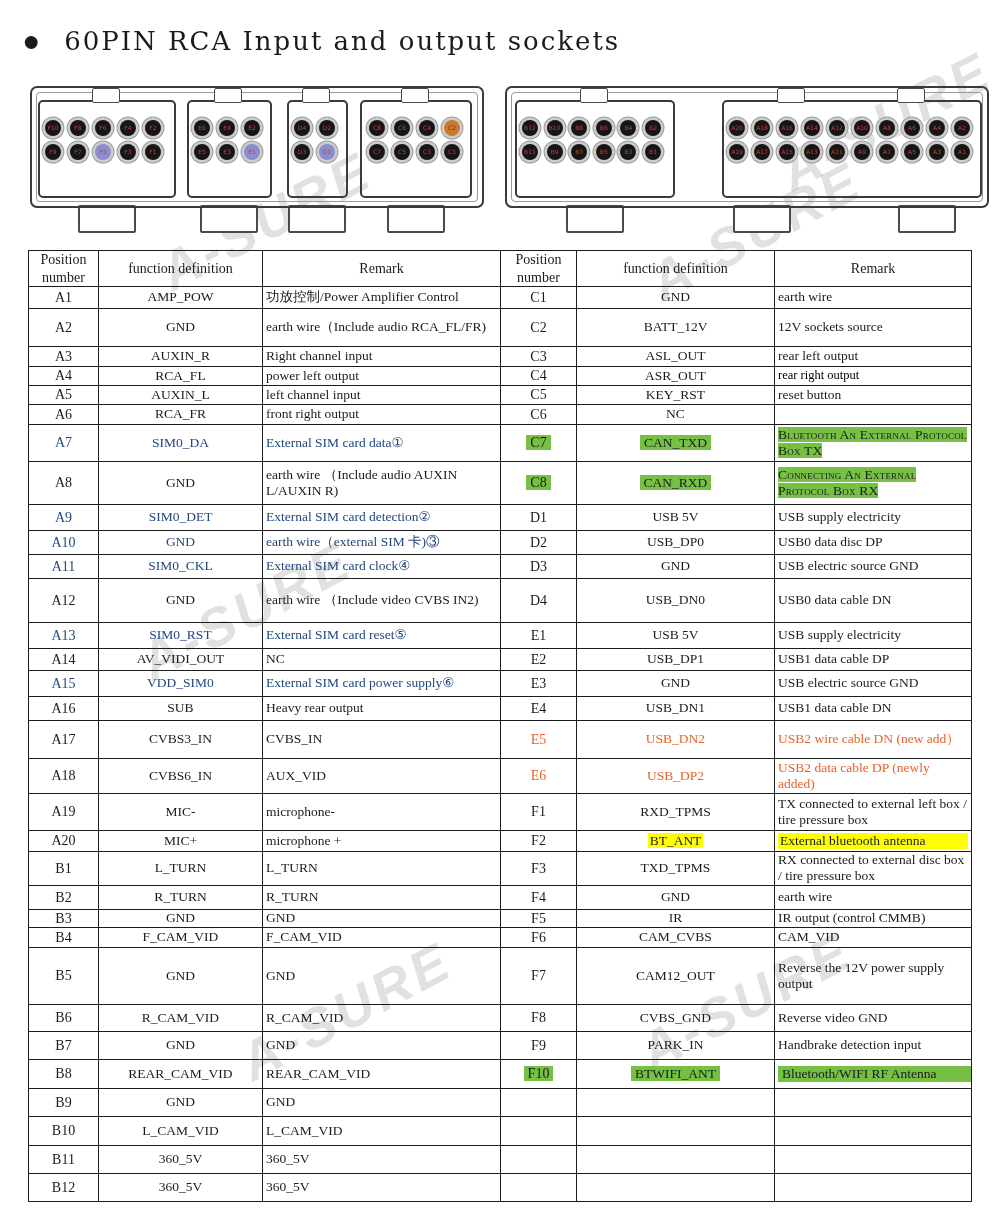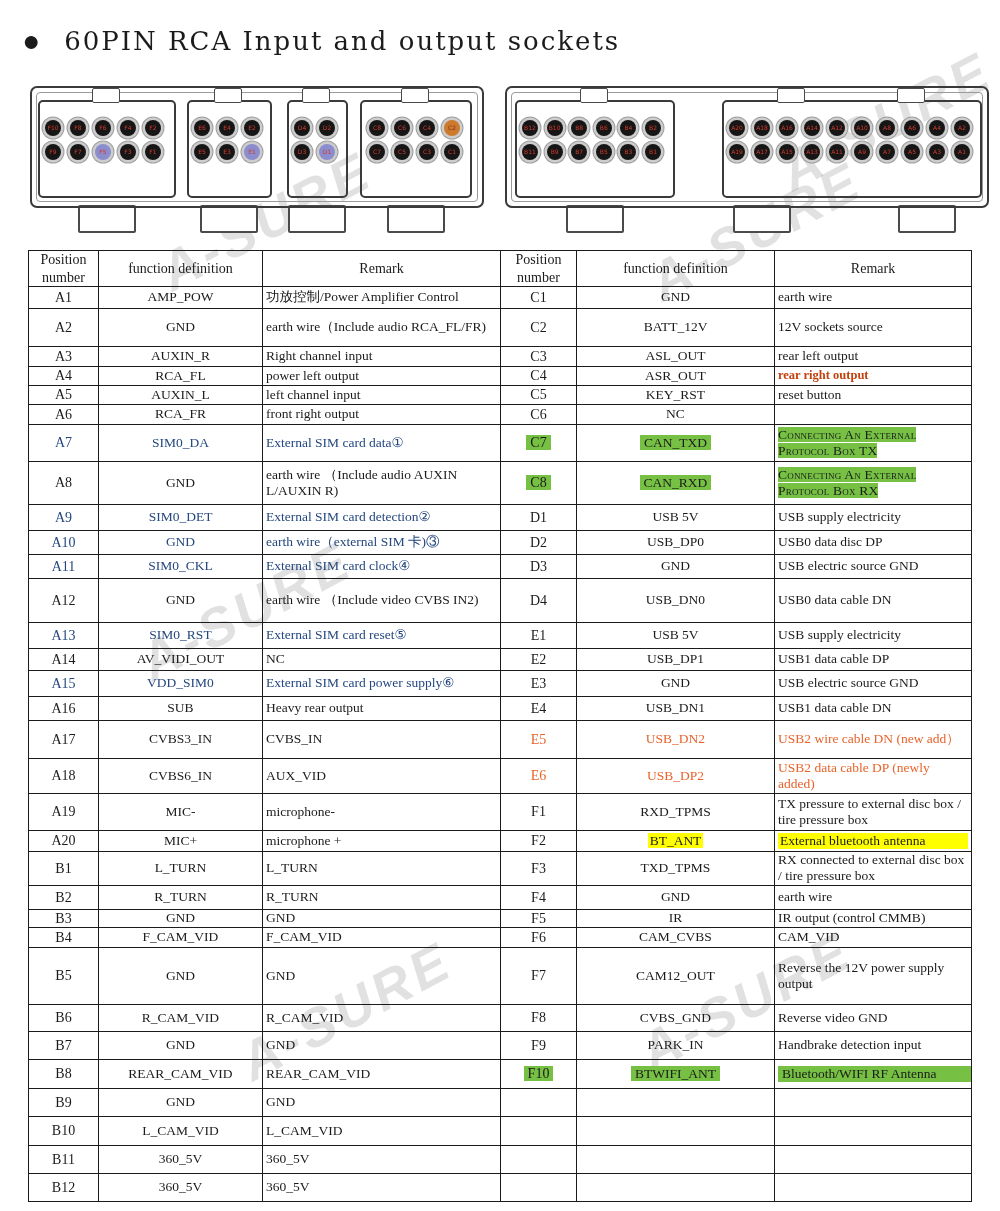--- a/index.html
+++ b/index.html
@@ -31,21 +31,21 @@
   
   table{position:absolute;left:28px;top:250px;border-collapse:collapse;table-layout:fixed;z-index:2;background:transparent;}
   th,td{border:1.6px solid #1b1b1b;font-size:13.5px;line-height:1.22;vertical-align:middle;
         padding:0 2px;overflow:hidden;background:transparent;}
   th{font-weight:normal;font-size:14px;text-align:center;}
   td.pos{text-align:center;font-size:14px;}
   td.fn{text-align:center;}
   td.rm{text-align:left;padding:0 3px;}
   .blue{color:#24477f;}
   .orange{color:#e8632b;}
-  .dim{color:#c2410c;font-size:12.5px;font-weight:bold;}
+  .dim{color:#000000;font-size:12.5px;}
   .just{text-align:justify;}
   td.hlg span{background:#76c043;padding:0 4px;}
   td.scg{font-variant:small-caps;letter-spacing:0.2px;}
   td.scg span{background:#76c043;}
   td.hly span{background:#ffff00;padding:0 2px;}
   td.rmfull span{display:inline-block;width:98%;}
 </style>
 </head>
 <body>
 
@@ -213,21 +213,21 @@
         <td class="pos"><span>C6</span></td>
         <td class="fn"><span>NC</span></td>
         <td class="rm"><span></span></td>
       </tr>
       <tr style="height: 37px;">
         <td class="pos blue"><span>A7</span></td>
         <td class="fn blue"><span>SIM0_DA</span></td>
         <td class="rm blue"><span>External SIM card data①</span></td>
         <td class="pos hlg"><span>C7</span></td>
         <td class="fn hlg"><span>CAN_TXD</span></td>
-        <td class="rm scg just"><span>Connecting An External Protocol Box TX</span></td>
+        <td class="rm scg just"><span>Bluetooth An External Protocol Box TX</span></td>
       </tr>
       <tr style="height: 43px;">
         <td class="pos"><span>A8</span></td>
         <td class="fn"><span>GND</span></td>
         <td class="rm just"><span>earth wire （Include audio AUXIN L/AUXIN R)</span></td>
         <td class="pos hlg"><span>C8</span></td>
         <td class="fn hlg"><span>CAN_RXD</span></td>
         <td class="rm scg just"><span>Connecting An External Protocol Box RX</span></td>
       </tr>
       <tr style="height: 26px;">
@@ -309,21 +309,21 @@
         <td class="pos orange"><span>E6</span></td>
         <td class="fn orange"><span>USB_DP2</span></td>
         <td class="rm orange just"><span>USB2 data cable DP (newly added)</span></td>
       </tr>
       <tr style="height: 37px;">
         <td class="pos"><span>A19</span></td>
         <td class="fn"><span>MIC-</span></td>
         <td class="rm"><span>microphone-</span></td>
         <td class="pos"><span>F1</span></td>
         <td class="fn"><span>RXD_TPMS</span></td>
-        <td class="rm just"><span>TX pressure to external disc box / tire pressure box</span></td>
+        <td class="rm just"><span>TX connected to external left box / tire pressure box</span></td>
       </tr>
       <tr style="height: 21px;">
         <td class="pos"><span>A20</span></td>
         <td class="fn"><span>MIC+</span></td>
         <td class="rm"><span>microphone +</span></td>
         <td class="pos"><span>F2</span></td>
         <td class="fn hly"><span>BT_ANT</span></td>
         <td class="rm hly rmfull"><span>External bluetooth antenna</span></td>
       </tr>
       <tr style="height: 33px;">

